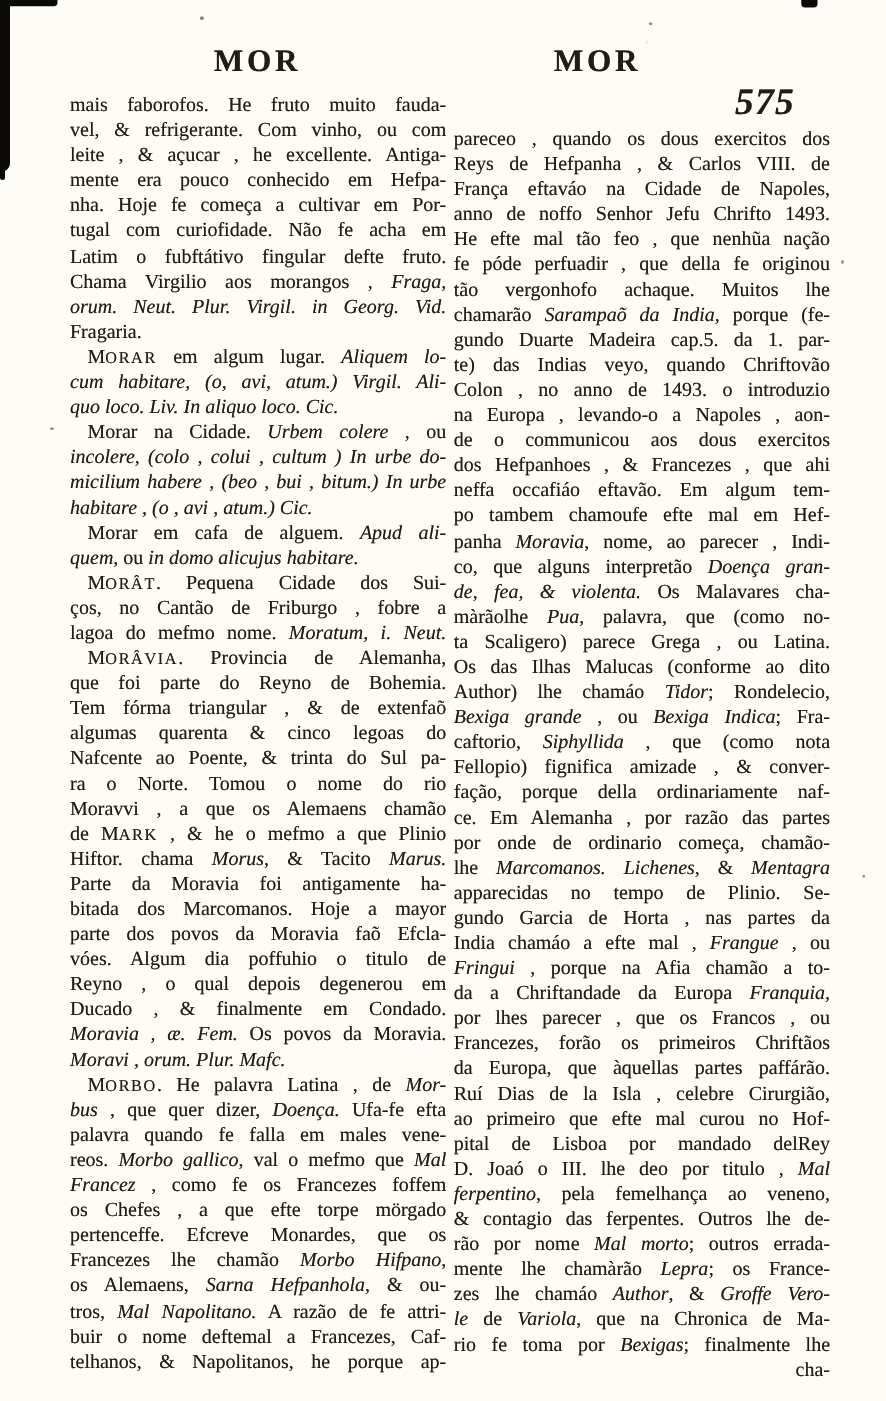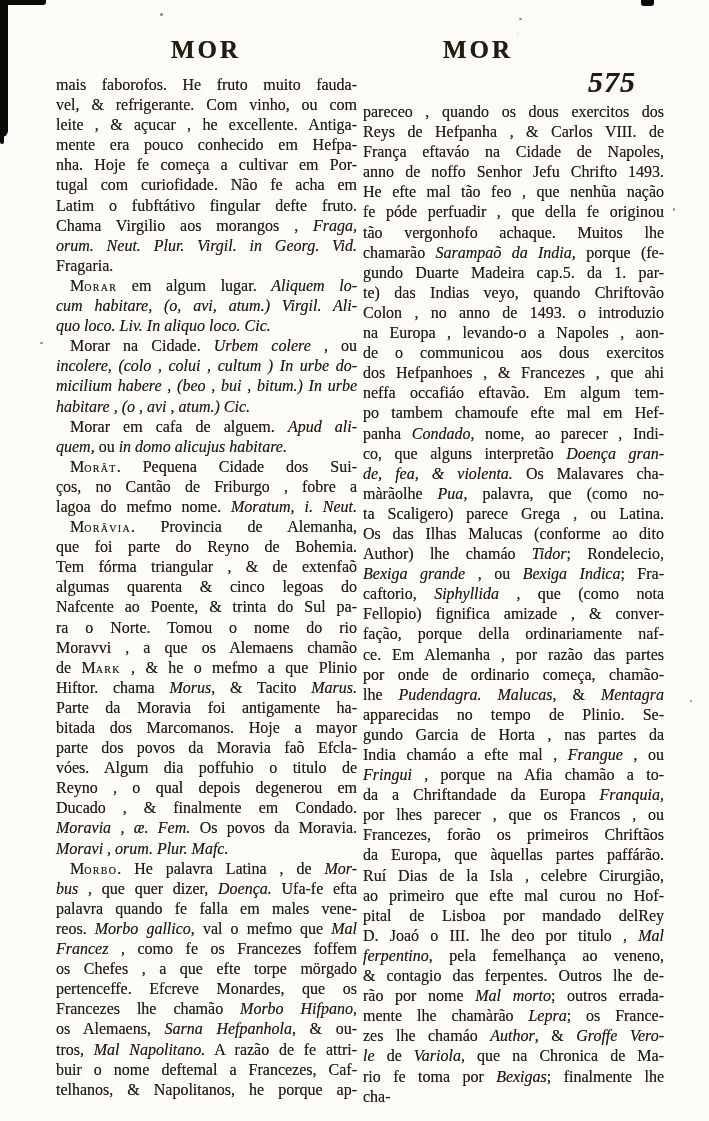--- a/index.html
+++ b/index.html
@@ -39,24 +39,24 @@
     font-size:16px;
   }
   .col-left  { left:56px;  }
   .col-right { left:363px;margin-top:27px; }
   .line {
     height:20.1px; line-height:20.1px;
     text-shadow:0 0 .4px rgba(25,20,10,.6);
   }
   .a-j { text-align:justify; text-align-last:justify; }
   .a-l { text-align:left; }
-  .a-r { text-align:left; }
+  .a-r { text-align:right; }
   .ind { text-indent:14px; }
   .seg-i { font-style:italic; }
-  .seg-s { font-size:10px; letter-spacing:1.3px; }
+  .seg-s { font-size:13px; letter-spacing:1.3px; }
   
   .artifact { position:absolute; background:#0b0a08; }
   .art-left-strip { left:0; top:0; width:8px; height:137px; border-radius:0 0 7px 2px; }
   .art-left-strip2 { left:0; top:130px; width:4px; height:14px; border-radius:0 0 4px 4px; }
   .art-top-left { left:0; top:0; width:46px; height:5px; border-radius:0 0 3px 0; }
   .art-top-right { left:641px; top:0; width:13px; height:6px; border-radius:0 0 3px 3px; }
   .speck { position:absolute; background:rgba(40,35,25,.55); border-radius:50%; }
   .sp1 { left:160px; top:13px; width:3px; height:3px; }
   .sp2 { left:519px; top:18px; width:3px; height:2px; }
   .sp3 { left:673px; top:208px; width:2px; height:3px; }
@@ -148,34 +148,34 @@
       <div class="line a-j"><span class="seg-r">tão vergonhofo achaque. Muitos lhe</span></div>
       <div class="line a-j"><span class="seg-r">chamarão </span><span class="seg-i">Sarampaõ da India,</span><span class="seg-r"> porque (fe-</span></div>
       <div class="line a-j"><span class="seg-r">gundo Duarte Madeira cap.5. da 1. par-</span></div>
       <div class="line a-j"><span class="seg-r">te) das Indias veyo, quando Chriftovão</span></div>
       <div class="line a-j"><span class="seg-r">Colon , no anno de 1493. o introduzio</span></div>
       <div class="line a-j"><span class="seg-r">na Europa , levando-o a Napoles , aon-</span></div>
       <div class="line a-j"><span class="seg-r">de o communicou aos dous exercitos</span></div>
       <div class="line a-j"><span class="seg-r">dos Hefpanhoes , &amp; Francezes , que ahi</span></div>
       <div class="line a-j"><span class="seg-r">neffa occafiáo eftavão. Em algum tem-</span></div>
       <div class="line a-j"><span class="seg-r">po tambem chamoufe efte mal em Hef-</span></div>
-      <div class="line a-j"><span class="seg-r">panha </span><span class="seg-i">Condado</span><span class="seg-r">, nome, ao parecer , Indi-</span></div>
+      <div class="line a-j"><span class="seg-r">panha </span><span class="seg-i">Moravia</span><span class="seg-r">, nome, ao parecer , Indi-</span></div>
       <div class="line a-j"><span class="seg-r">co, que alguns interpretão </span><span class="seg-i">Doença gran-</span></div>
       <div class="line a-j"><span class="seg-i">de, fea, &amp; violenta.</span><span class="seg-r"> Os Malavares cha-</span></div>
       <div class="line a-j"><span class="seg-r">màrãolhe </span><span class="seg-i">Pua</span><span class="seg-r">, palavra, que (como no-</span></div>
       <div class="line a-j"><span class="seg-r">ta Scaligero) parece Grega , ou Latina.</span></div>
       <div class="line a-j"><span class="seg-r">Os das Ilhas Malucas (conforme ao dito</span></div>
       <div class="line a-j"><span class="seg-r">Author) lhe chamáo </span><span class="seg-i">Tidor</span><span class="seg-r">; Rondelecio,</span></div>
       <div class="line a-j"><span class="seg-i">Bexiga grande</span><span class="seg-r"> , ou </span><span class="seg-i">Bexiga Indica</span><span class="seg-r">; Fra-</span></div>
       <div class="line a-j"><span class="seg-r">caftorio, </span><span class="seg-i">Siphyllida</span><span class="seg-r"> , que (como nota</span></div>
       <div class="line a-j"><span class="seg-r">Fellopio) fignifica amizade , &amp; conver-</span></div>
       <div class="line a-j"><span class="seg-r">fação, porque della ordinariamente naf-</span></div>
       <div class="line a-j"><span class="seg-r">ce. Em Alemanha , por razão das partes</span></div>
       <div class="line a-j"><span class="seg-r">por onde de ordinario começa, chamão-</span></div>
-      <div class="line a-j"><span class="seg-r">lhe </span><span class="seg-i">Pudendagra. Malucas</span><span class="seg-r">, &amp; </span><span class="seg-i">Mentagra</span></div>
+      <div class="line a-j"><span class="seg-r">lhe </span><span class="seg-i">Marcomanos. Lichenes</span><span class="seg-r">, &amp; </span><span class="seg-i">Mentagra</span></div>
       <div class="line a-j"><span class="seg-r">apparecidas no tempo de Plinio. Se-</span></div>
       <div class="line a-j"><span class="seg-r">gundo Garcia de Horta , nas partes da</span></div>
       <div class="line a-j"><span class="seg-r">India chamáo a efte mal , </span><span class="seg-i">Frangue</span><span class="seg-r"> , ou</span></div>
       <div class="line a-j"><span class="seg-i">Fringui</span><span class="seg-r"> , porque na Afia chamão a to-</span></div>
       <div class="line a-j"><span class="seg-r">da a Chriftandade da Europa </span><span class="seg-i">Franquia,</span></div>
       <div class="line a-j"><span class="seg-r">por lhes parecer , que os Francos , ou</span></div>
       <div class="line a-j"><span class="seg-r">Francezes, forão os primeiros Chriftãos</span></div>
       <div class="line a-j"><span class="seg-r">da Europa, que àquellas partes paffárão.</span></div>
       <div class="line a-j"><span class="seg-r">Ruí Dias de la Isla , celebre Cirurgião,</span></div>
       <div class="line a-j"><span class="seg-r">ao primeiro que efte mal curou no Hof-</span></div>

